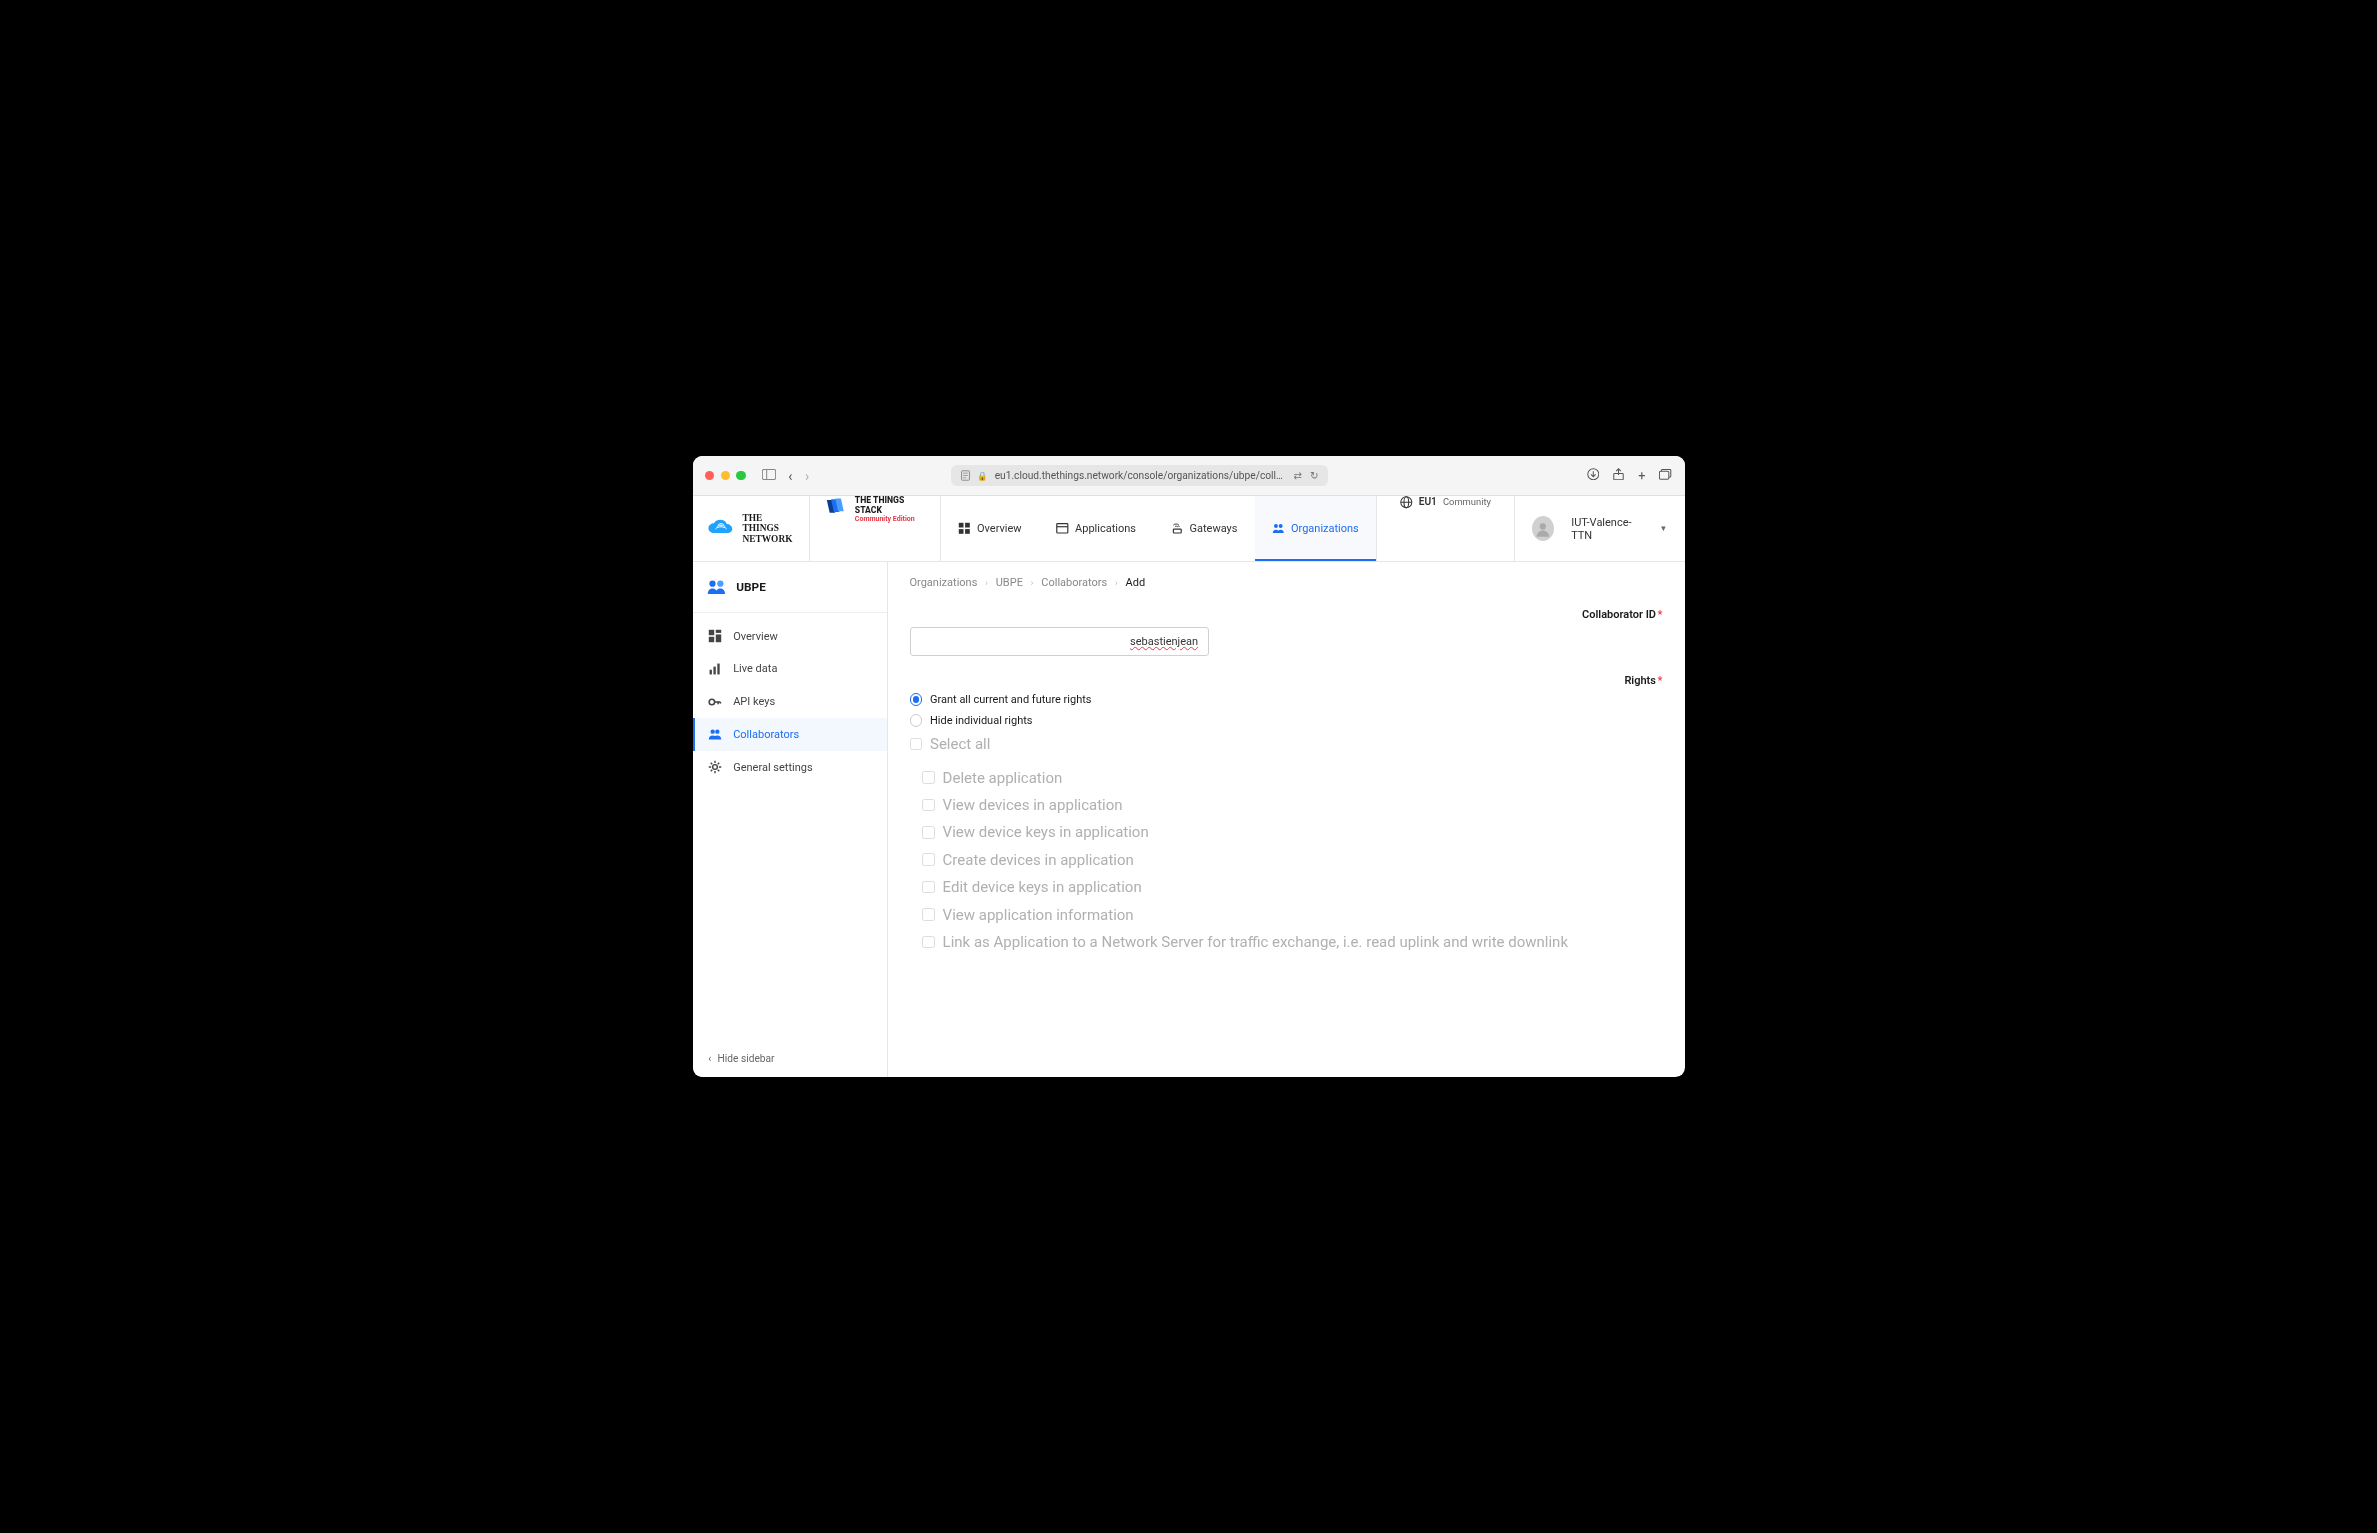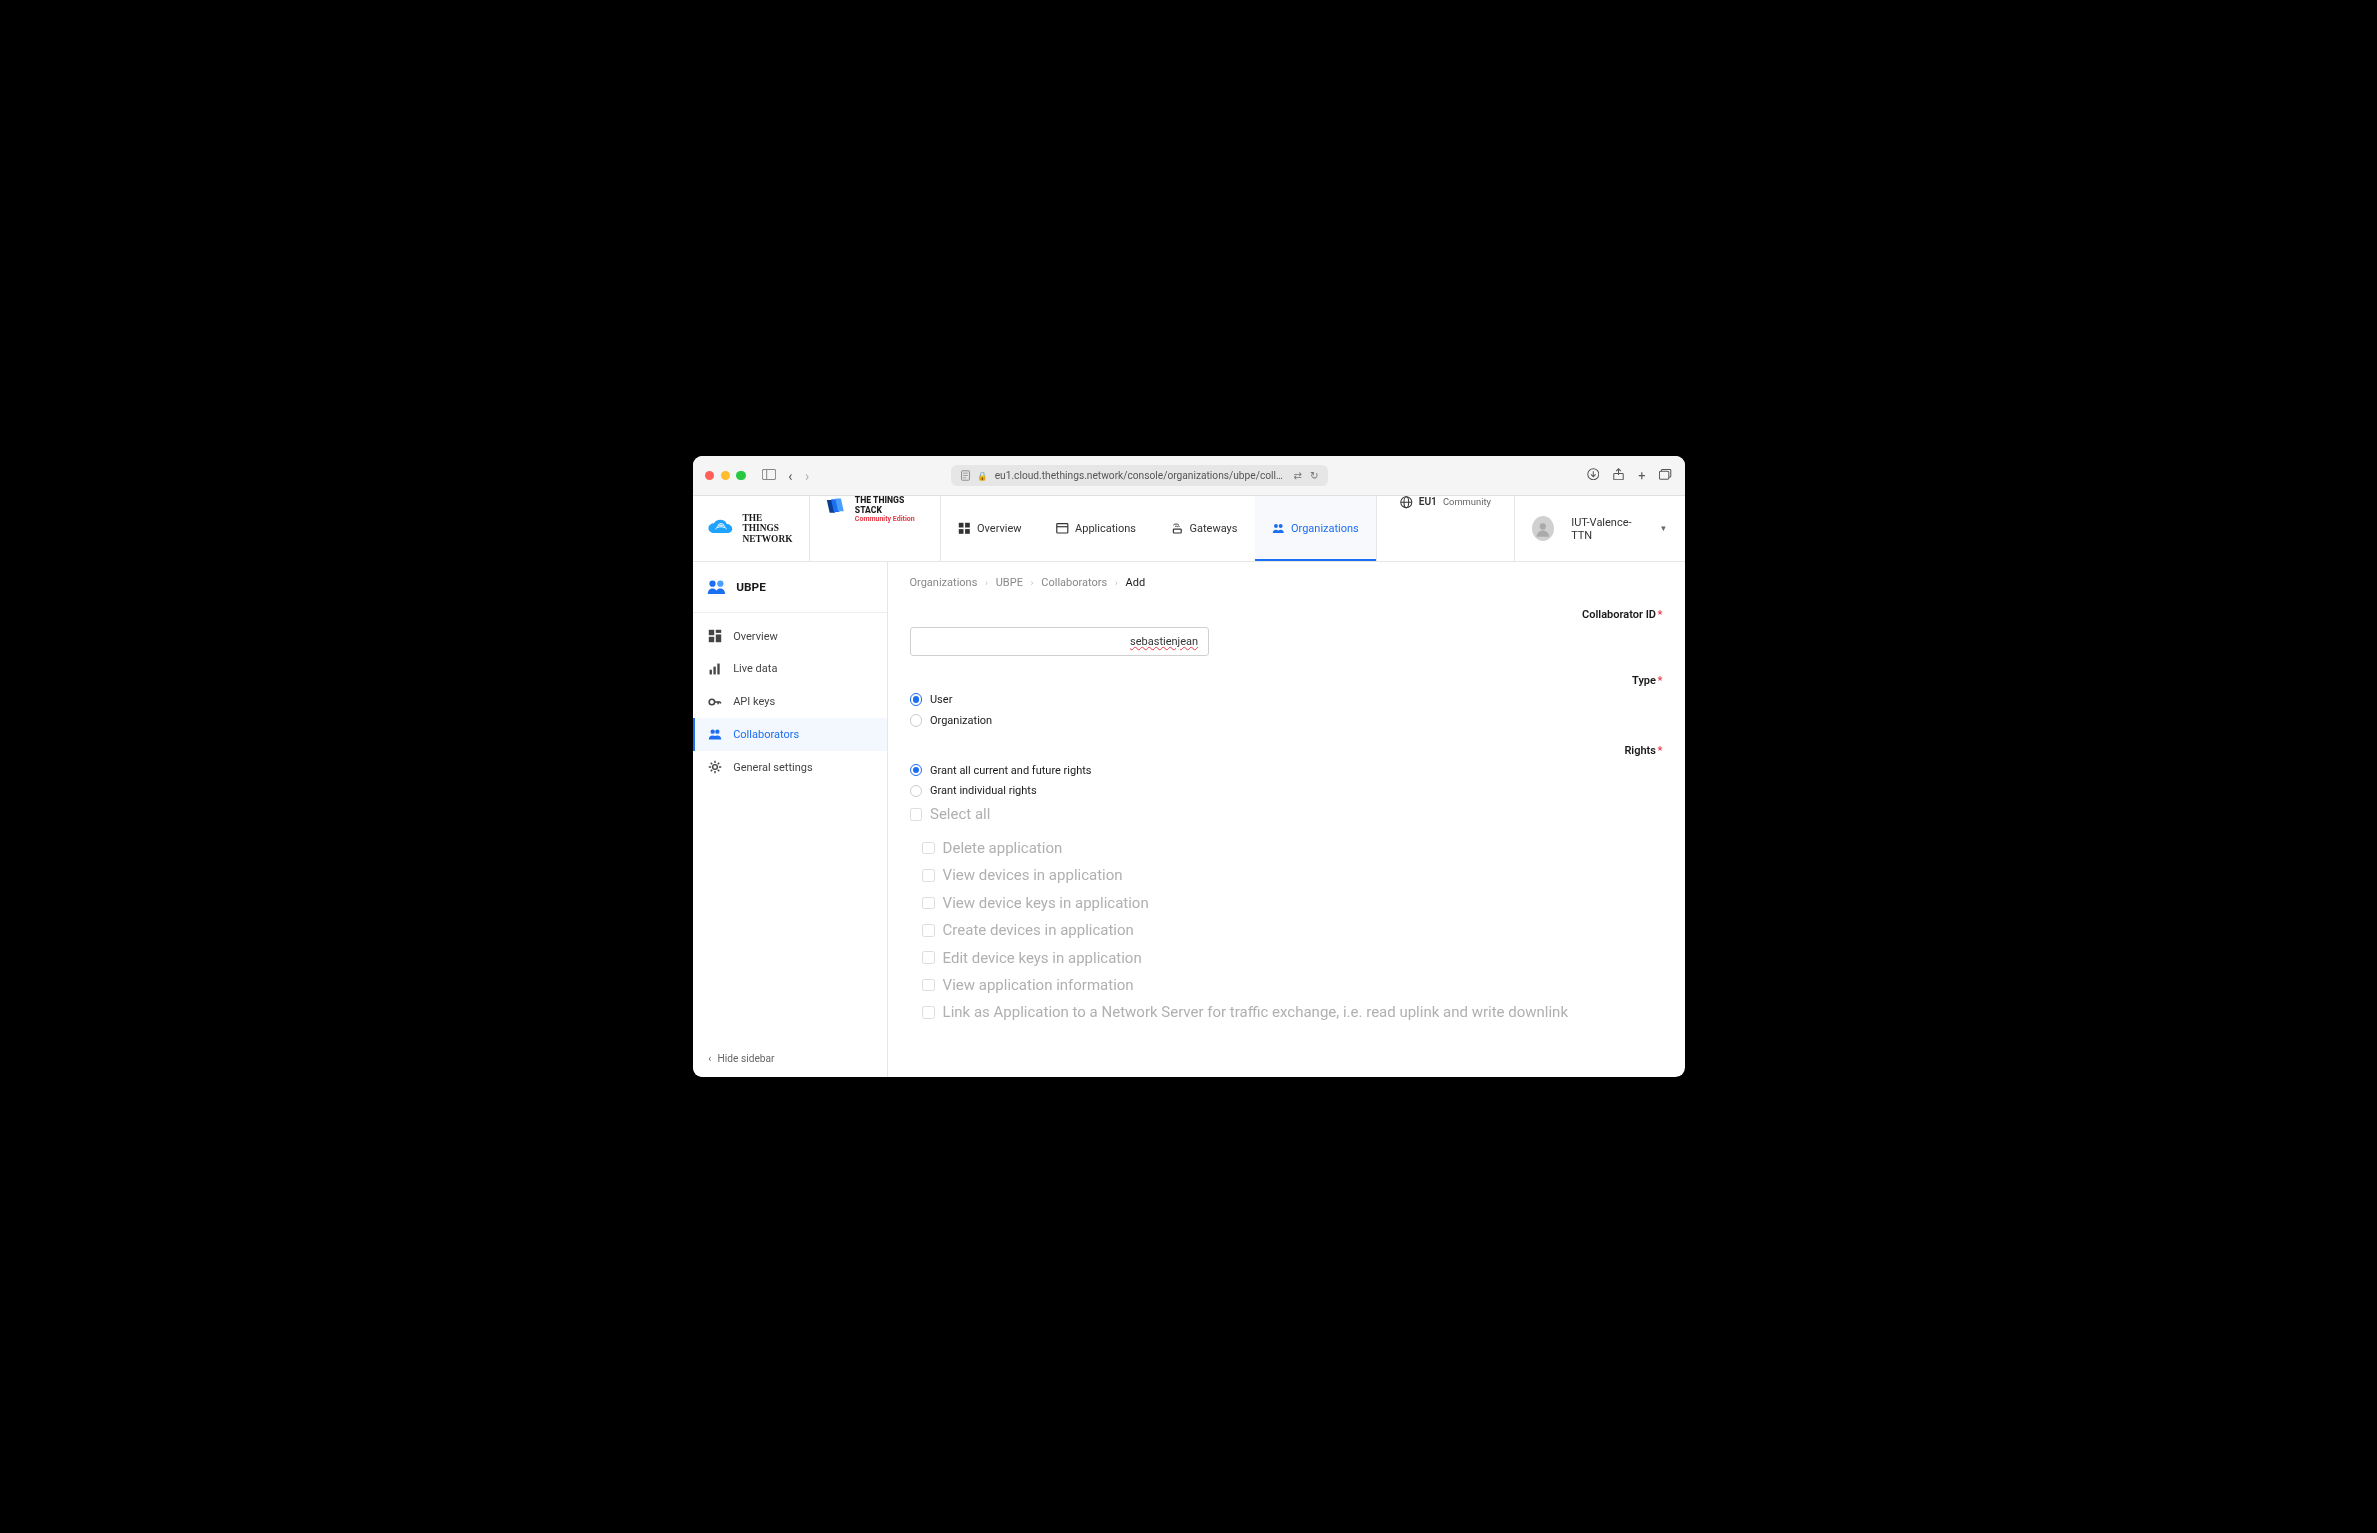--- a/index.html
+++ b/index.html
@@ -283,44 +283,31 @@
           <span class="breadcrumb-sep">›</span>
           <span class="current">Add</span>
         </div>
 
 
         <div class="form-group">
           <label class="form-label"><span>Collaborator ID</span><span class="required">*</span></label>
           <div class="text-input"><span class="spellcheck">sebastienjean</span></div>
         </div>
 
-        <div class="form-group">
-          <label class="form-label"><span>Type</span><span class="required">*</span></label>
-          <div class="radio-group">
-            <div class="radio-option">
-              <div class="radio checked"></div>
-              <span>User</span>
-            </div>
-            <div class="radio-option">
-              <div class="radio"></div>
-              <span>Organization</span>
-            </div>
-          </div>
-        </div>
 
         <div class="form-group">
           <label class="form-label"><span>Rights</span><span class="required">*</span></label>
           <div class="radio-group">
             <div class="radio-option">
               <div class="radio checked"></div>
               <span>Grant all current and future rights</span>
             </div>
             <div class="radio-option">
               <div class="radio"></div>
-              <span>Grant individual rights</span>
+              <span>Hide individual rights</span>
             </div>
             <div class="checkbox-option">
               <div class="checkbox"></div>
               <span>Select all</span>
             </div>
             <div class="rights-list">
               <div class="checkbox-option">
                   <div class="checkbox"></div>
                   <span>Delete application</span>
                 </div>

